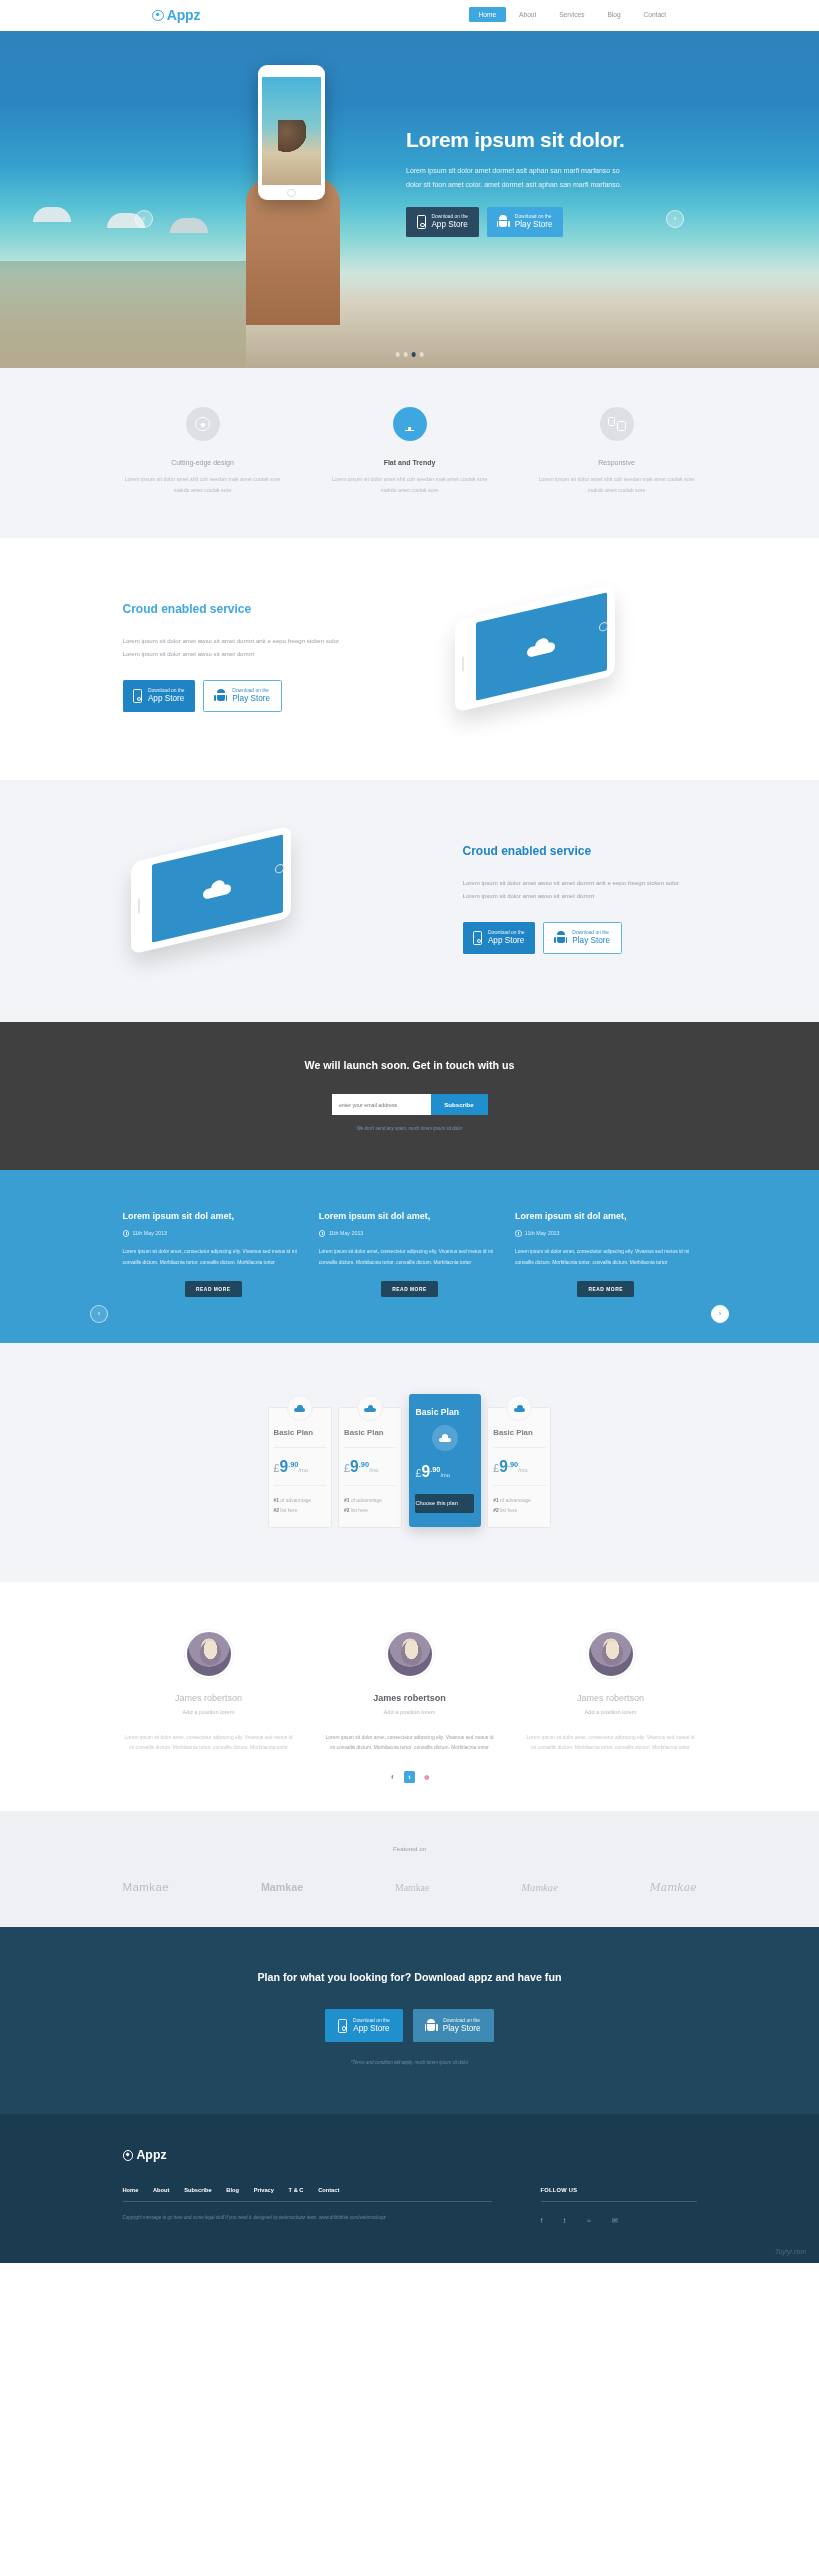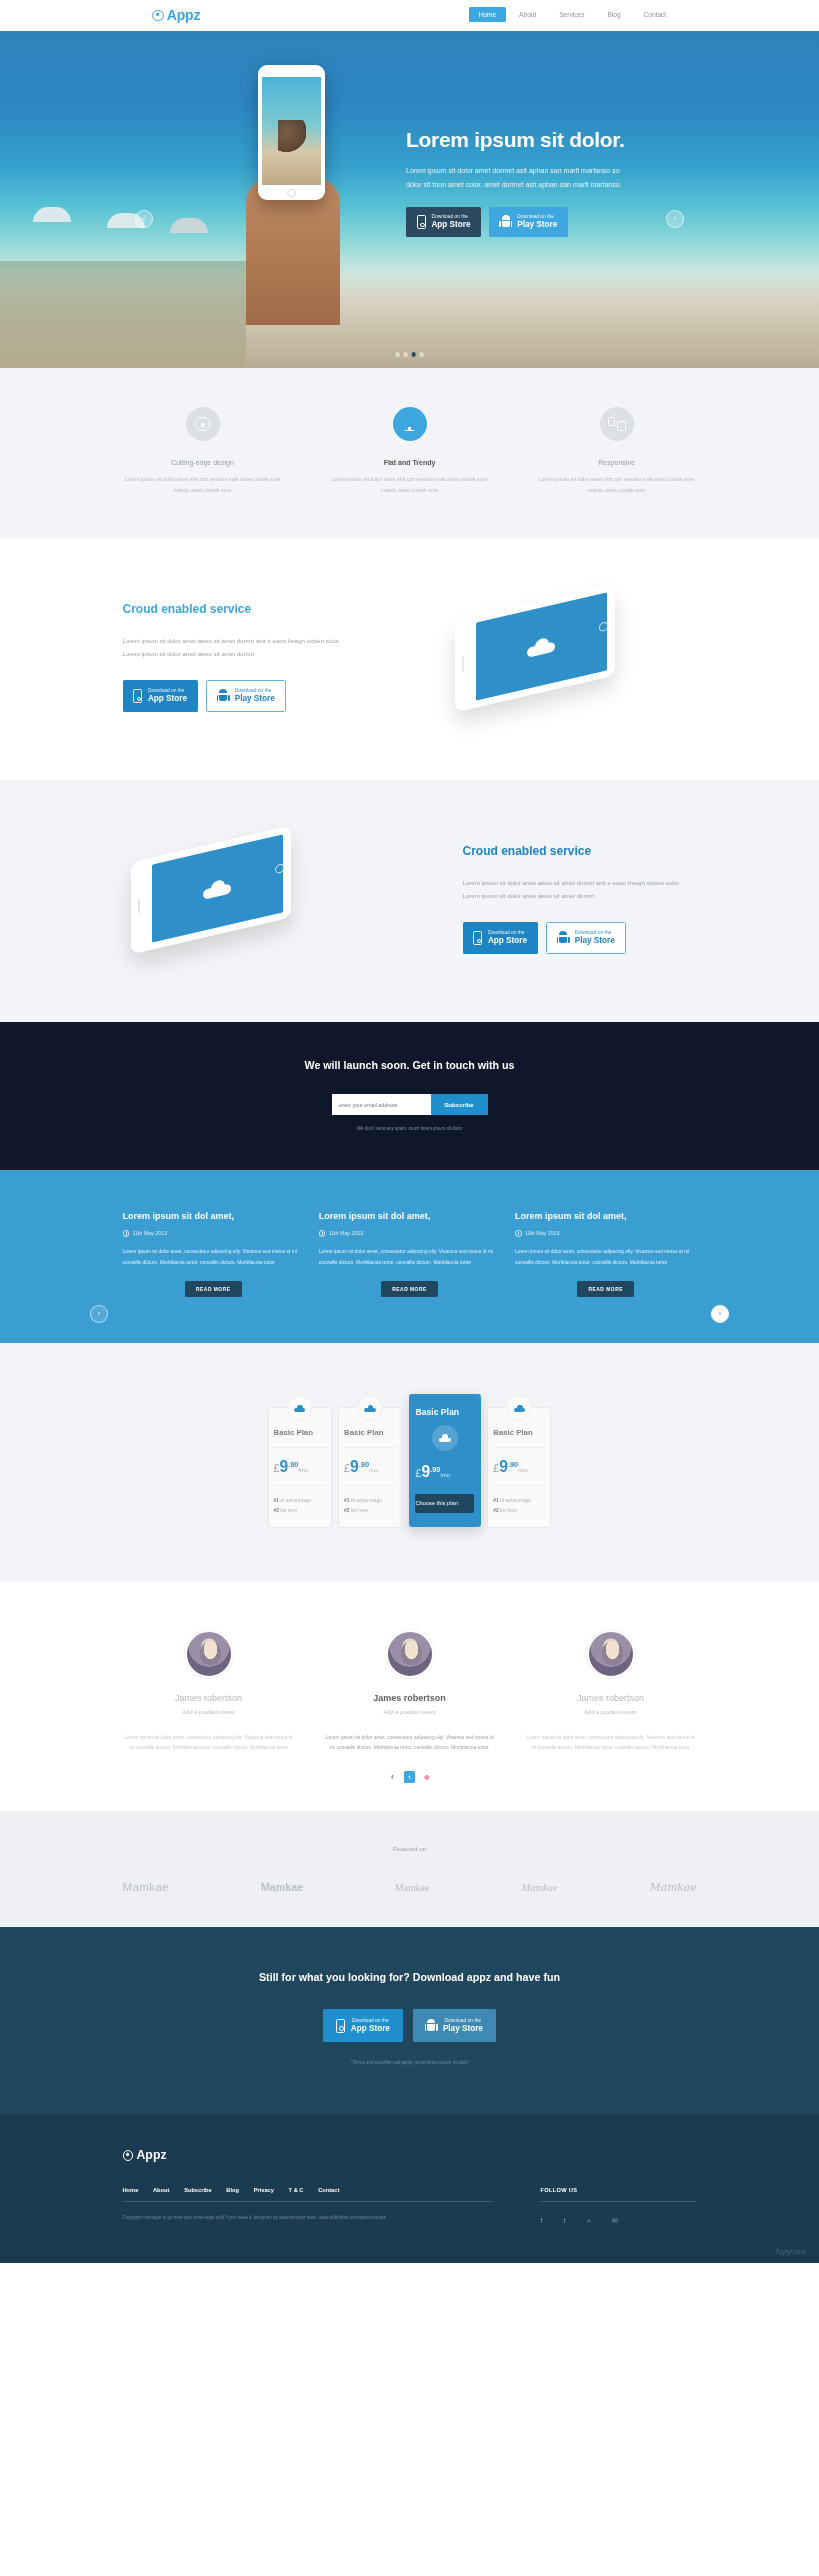--- a/index.html
+++ b/index.html
@@ -43,21 +43,21 @@
   .hero .u2 { left:107px; top:182px; }
   .hero .u3 { left:170px; top:187px; background:#d8d8d8;}
   .hero-content { position:absolute; left:406px; top:97px; width:246px; }
   .hero h1 { font-size:21px; line-height:1.18; color:#fff; font-weight:bold; letter-spacing:-0.3px; }
   .hero p { margin-top:11.5px; font-size:7px; line-height:2.0; color:#eaf3f6; width:229px;}
   .hero .btns { margin-top:14.7px; display:flex; gap:8.2px; }
 
   .storebtn { display:flex; align-items:center; gap:5.7px; padding:7.4px 10.7px; text-decoration:none;
       border-radius:1.6px; color:#fff; }
   .storebtn .lbl1 { font-size:4.9px; display:block; line-height:1.2; opacity:.9;}
-  .storebtn .lbl2 { font-size:8.2px; display:block; font-weight:bold; line-height:1.15; }
+  .storebtn .lbl2 { font-size:8.2px; display:block; font-weight:normal; line-height:1.15; }
   .storebtn.dark { background:#2b4a62; }
   .storebtn.blue { background:#3ea7e0; }
   .storebtn.solidblue { background:#1f84c4; }
   .storebtn.outline { background:#fff; color:#1f84c4; border:0.8px solid #5fb4de; }
   .storebtn.outline .lbl1, .storebtn.outline .lbl2 { color:#1f84c4; }
 
   .ico-phone { width:9px; height:14px; border:1.3px solid currentColor; border-radius:1.6px; position:relative; flex:none;}
   .ico-phone:after { content:""; position:absolute; left:50%; bottom:0.8px; width:2.5px; height:2.5px;
      margin-left:-1.2px; border:0.8px solid currentColor; border-radius:50%;}
   .ico-droid { width:11.5px; height:13px; position:relative; flex:none; }
@@ -124,21 +124,21 @@
      transform:skewY(-13deg) rotate(0deg); }
   .iso .disp { position:absolute; left:21px; top:6.6px; right:8.2px; bottom:6.6px;
      background:#2f8fc9; border-radius:1.6px; display:flex; align-items:center; justify-content:center;}
   .iso .disp .cloudglyph { width:28px; height:16.4px; position:relative; }
   .iso .disp .cloudglyph:before{content:"";position:absolute;left:0;bottom:0;width:28px;height:9.8px;background:#fff;border-radius:9.8px;}
   .iso .disp .cloudglyph:after{content:"";position:absolute;left:7.4px;top:0;width:14px;height:14px;background:#fff;border-radius:50%;}
   .iso .spk { position:absolute; left:6.6px; top:38px; width:2.5px; height:14.7px; background:#e6e6e6; border-radius:1.6px;}
   .iso .hbtn{ position:absolute; right:6.6px; top:36px; width:9px; height:9px; border:0.8px solid #e0e0e0; border-radius:50%;}
 
   
-  .news { background:#0f172a; padding:37px 0 39px; text-align:center; }
+  .news { background:#404040; padding:37px 0 39px; text-align:center; }
   .news h2 { color:#fff; font-size:10.7px; font-weight:bold; }
   .subform { margin:23px auto 0; width:156px; display:flex; height:21px; }
   .subform input { flex:1; border:0; background:#fff; padding:0 7.4px; font-size:5.3px; color:#999;
      font-family:"Liberation Sans", sans-serif; outline:none;}
   .subform button { width:57px; border:0; background:#1f8fce; color:#fff; font-size:6.1px;
      font-weight:bold; cursor:pointer; font-family:"Liberation Sans", sans-serif;}
   .news small { display:block; margin-top:10.7px; font-size:4.5px; color:#7b95a7; font-style:italic;}
 
   
   .blog { background:#3a9ed3; padding:41px 0 46px; position:relative; }
@@ -561,21 +561,21 @@
         <span class="lg2">Mamkae</span>
         <span class="lg3">Mamkae</span>
         <span class="lg4">Mamkae</span>
         <span class="lg5">Mamkae</span>
       </div>
     </div>
   </div>
 
   <div class="cta">
     <div class="inner">
-      <h2>Still for what you looking for? Download appz and have fun</h2>
+      <h2>Plan for what you looking for? Download appz and have fun</h2>
       <div class="btns">
         <a href="#" class="storebtn solidblue" style="background:#1f8fce;padding:9px 13px;">
           <span class="ico-phone"></span>
           <span>
             <span class="lbl1">Download on the</span>
             <span class="lbl2">App Store</span>
           </span>
         </a>
         <a href="#" class="storebtn" style="background:#3e8ab5;padding:9px 13px;">
           <span class="ico-droid">

